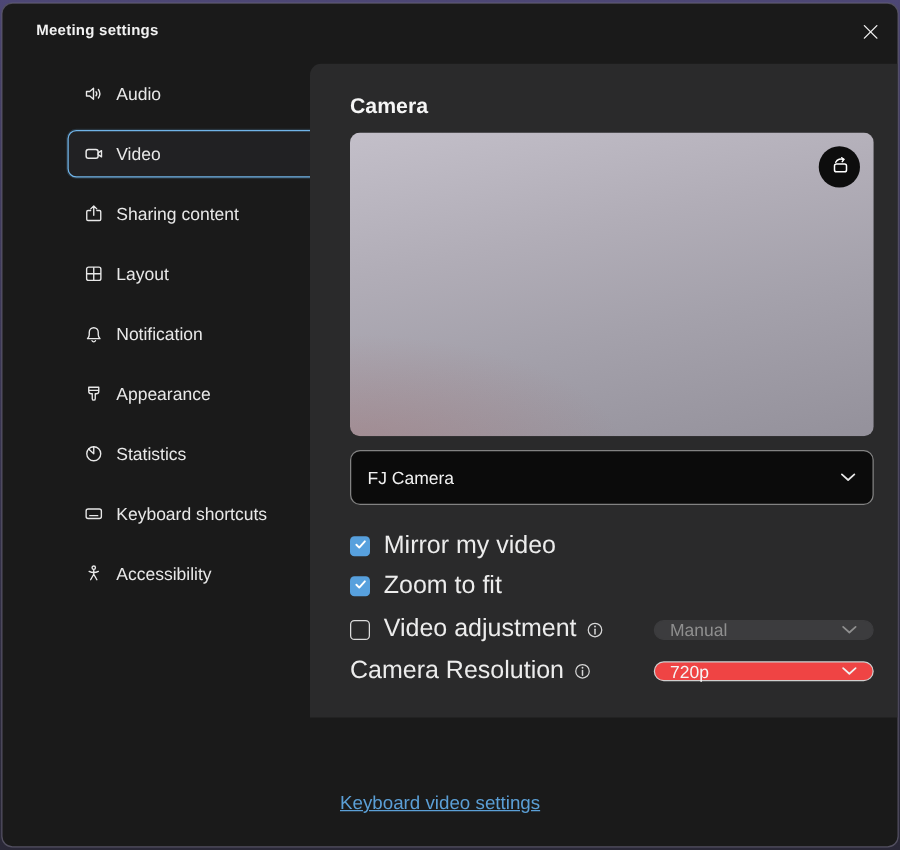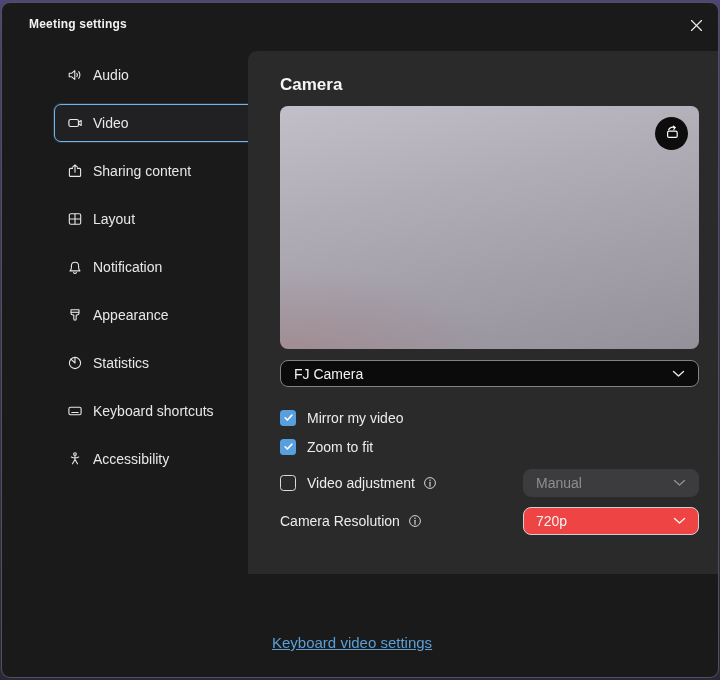--- a/index.html
+++ b/index.html
@@ -63,39 +63,39 @@
   .rotate-btn {
     position:absolute; top:11px; right:11px; width:33px; height:33px;
     border-radius:50%; background:#0d0d0d; border:none; cursor:pointer;
     display:flex; align-items:center; justify-content:center;
   }
   .dropdown {
     display:flex; align-items:center; justify-content:space-between;
     border-radius:8px; font-size:14px; cursor:pointer;
   }
   .camera-dropdown {
-    width:419px; height:27px; margin-top:11px; padding:0 13px;
+    width:419px; height:44px; margin-top:11px; padding:0 13px;
     background:#0b0b0b; border:1px solid #838383; color:#f1f1f1;
   }
   .options { width:419px; margin-top:21px; display:flex; flex-direction:column; }
   .opt-row {
     display:flex; align-items:center; min-height:20px; margin-bottom:9px;
   }
   .opt-row.with-dropdown { justify-content:space-between; margin-top:3px; margin-bottom:7px; }
   .opt-left { display:flex; align-items:center; }
   .checkbox {
     width:16px; height:16px; border-radius:3.5px; margin-right:11px;
     display:flex; align-items:center; justify-content:center; cursor:pointer;
     flex:0 0 16px;
   }
   .checkbox.checked { background:#57a0dd; }
   .checkbox.unchecked { background:transparent; border:1.4px solid #dcdcdc; }
-  .opt-label { font-size:14px; color:#ececec;text-align:center; }
+  .opt-label { font-size:20px; color:#ececec;text-align:center; }
   .info-icon { margin-left:8px; display:flex; align-items:center; cursor:pointer; }
-  .mini-dropdown { width:176px; height:28px; padding:0 12px; }
+  .mini-dropdown { width:176px; height:16px; padding:0 12px; }
   .mini-dropdown.disabled {
     background:#3c3c3e; color:#8f8f8f; border:1px solid #3c3c3e; cursor:default;
   }
   .mini-dropdown.active {
     background:#ef4444; color:#f5f5f5; border:1px solid #cfcfcf;
   }
   .resolution-row { margin-top:12px;gap:32px; }
   .advanced-link {
     position:absolute; left:270px; top:631px;
     font-size:15px; color:#5b9fd6; text-decoration:underline; cursor:pointer;

